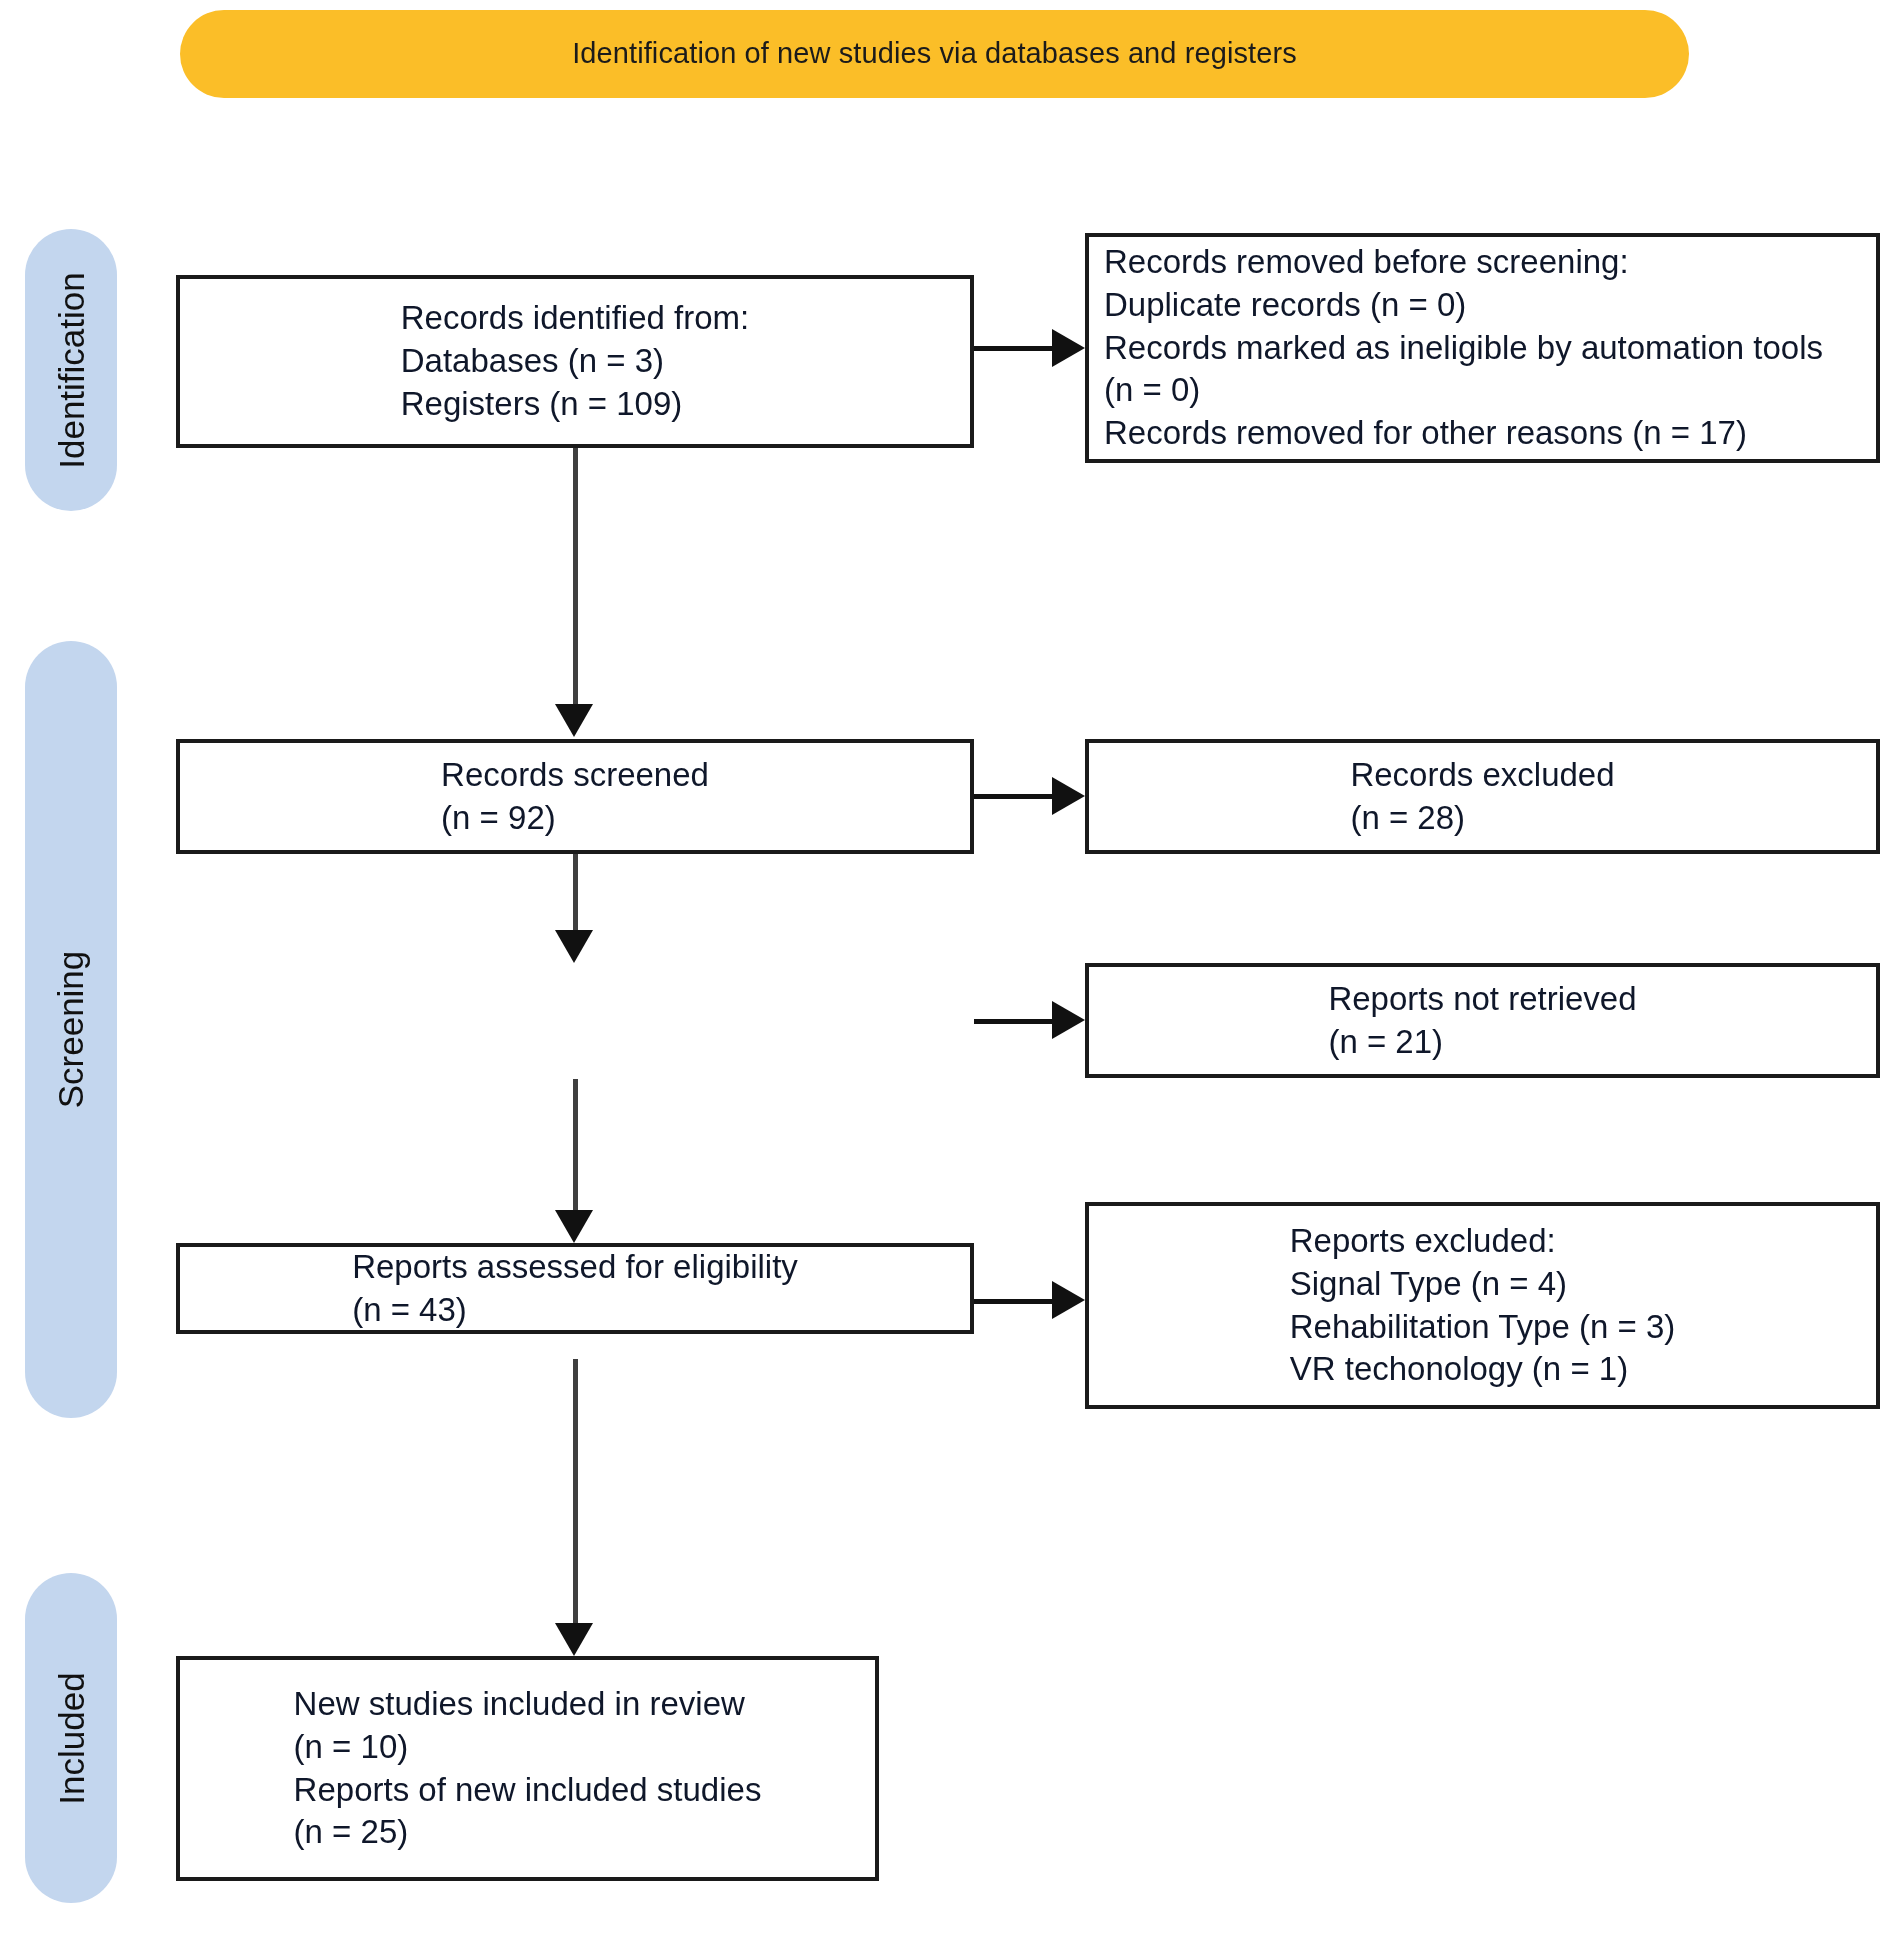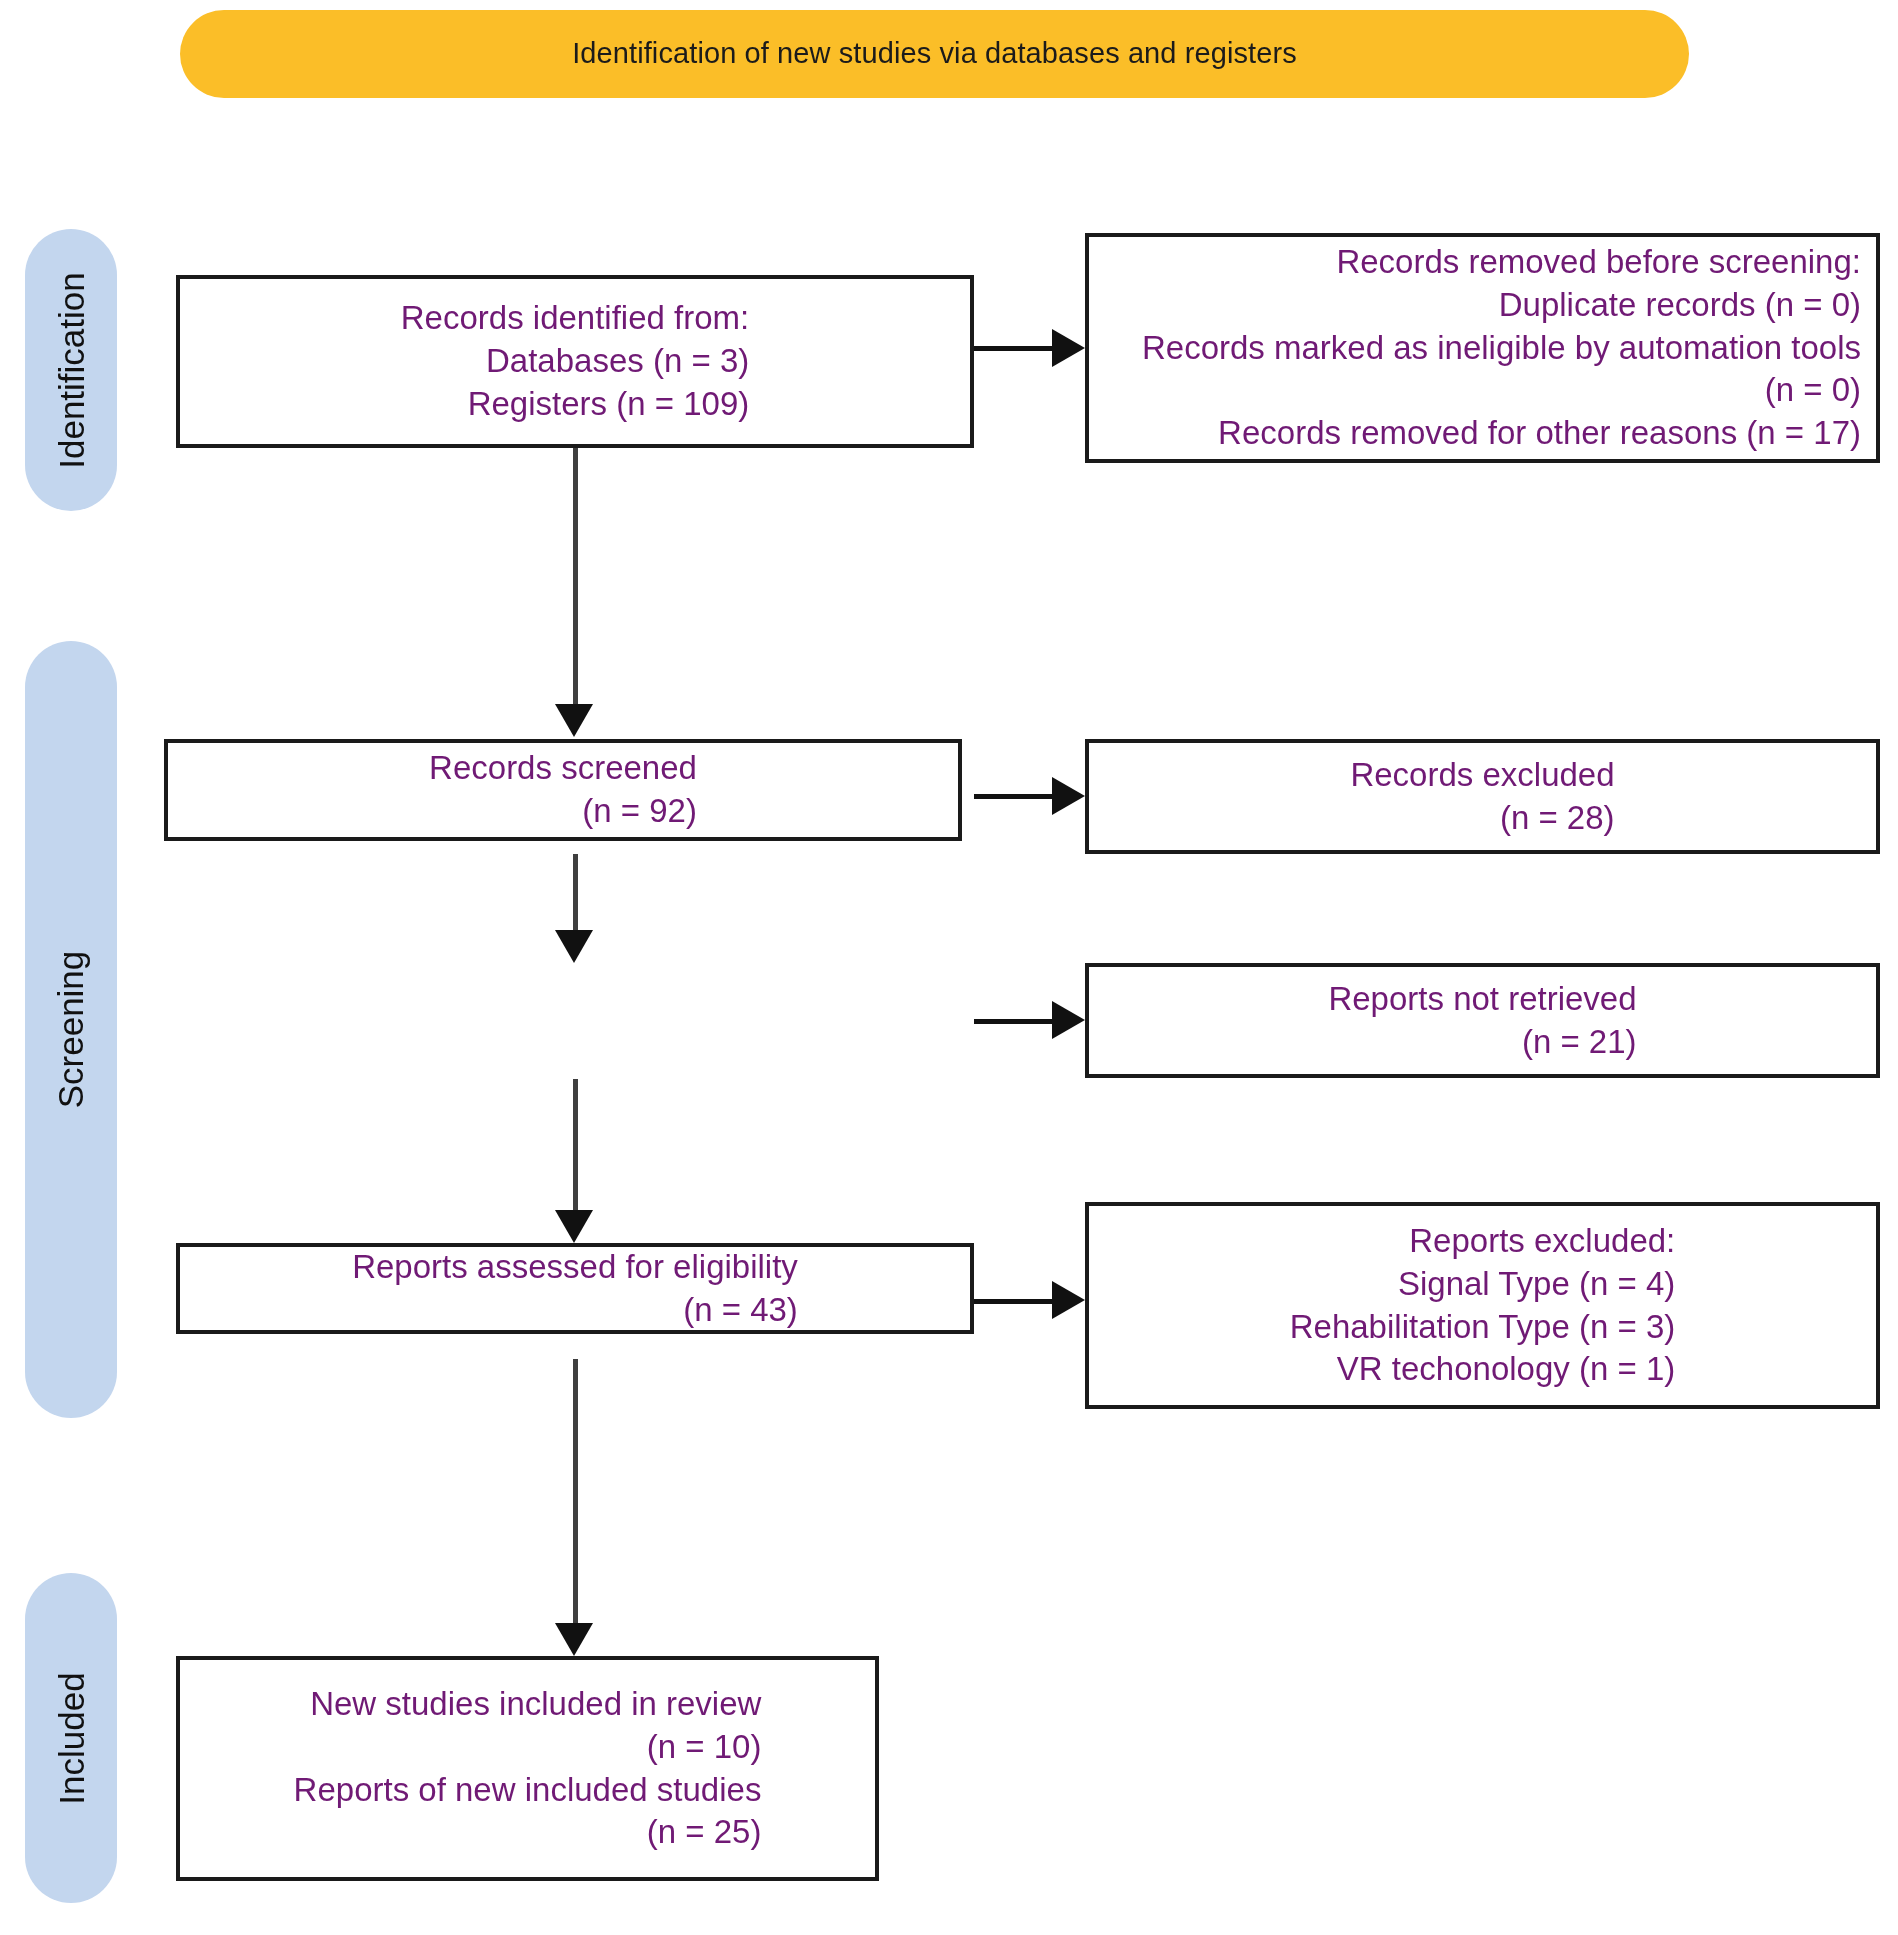--- a/index.html
+++ b/index.html
@@ -68,28 +68,28 @@
     border: 4px solid #1a1a1a;
     box-sizing: border-box;
     display: flex;
     align-items: center;
     justify-content: center;
     padding: 5.8px 15px;
   }
   .box-text {
     font-size: 33px;
     line-height: 1.30;
-    color: #701a75;
-    text-align: right;
+    color: #0f172a;
+    text-align: left;
     white-space: pre-line;
   }
 
   
   #box-identified  { left: 176px; top: 275px;  width: 798px; height: 173px; }
-  #box-screened    { left: 164px; top: 739px; width: 798px; height: 102px; }
+  #box-screened    { left: 176px; top: 739px; width: 798px; height: 115px; }
   #box-sought      { left: 176px; top: 963px; width: 798px; height: 115px; }
   #box-assessed    { left: 176px; top: 1243px; width: 798px; height: 91px; }
   #box-included    { left: 176px; top: 1656px; width: 703px; height: 225px; }
 
   
   #box-removed     { left: 1085px; top: 233px;  width: 795px; height: 230px; }
   #box-excluded    { left: 1085px; top: 739px; width: 795px; height: 115px; }
   #box-notretrieved{ left: 1085px; top: 963px; width: 795px; height: 115px; }
   #box-repexcluded { left: 1085px; top: 1202px; width: 795px; height: 207px; }
 

